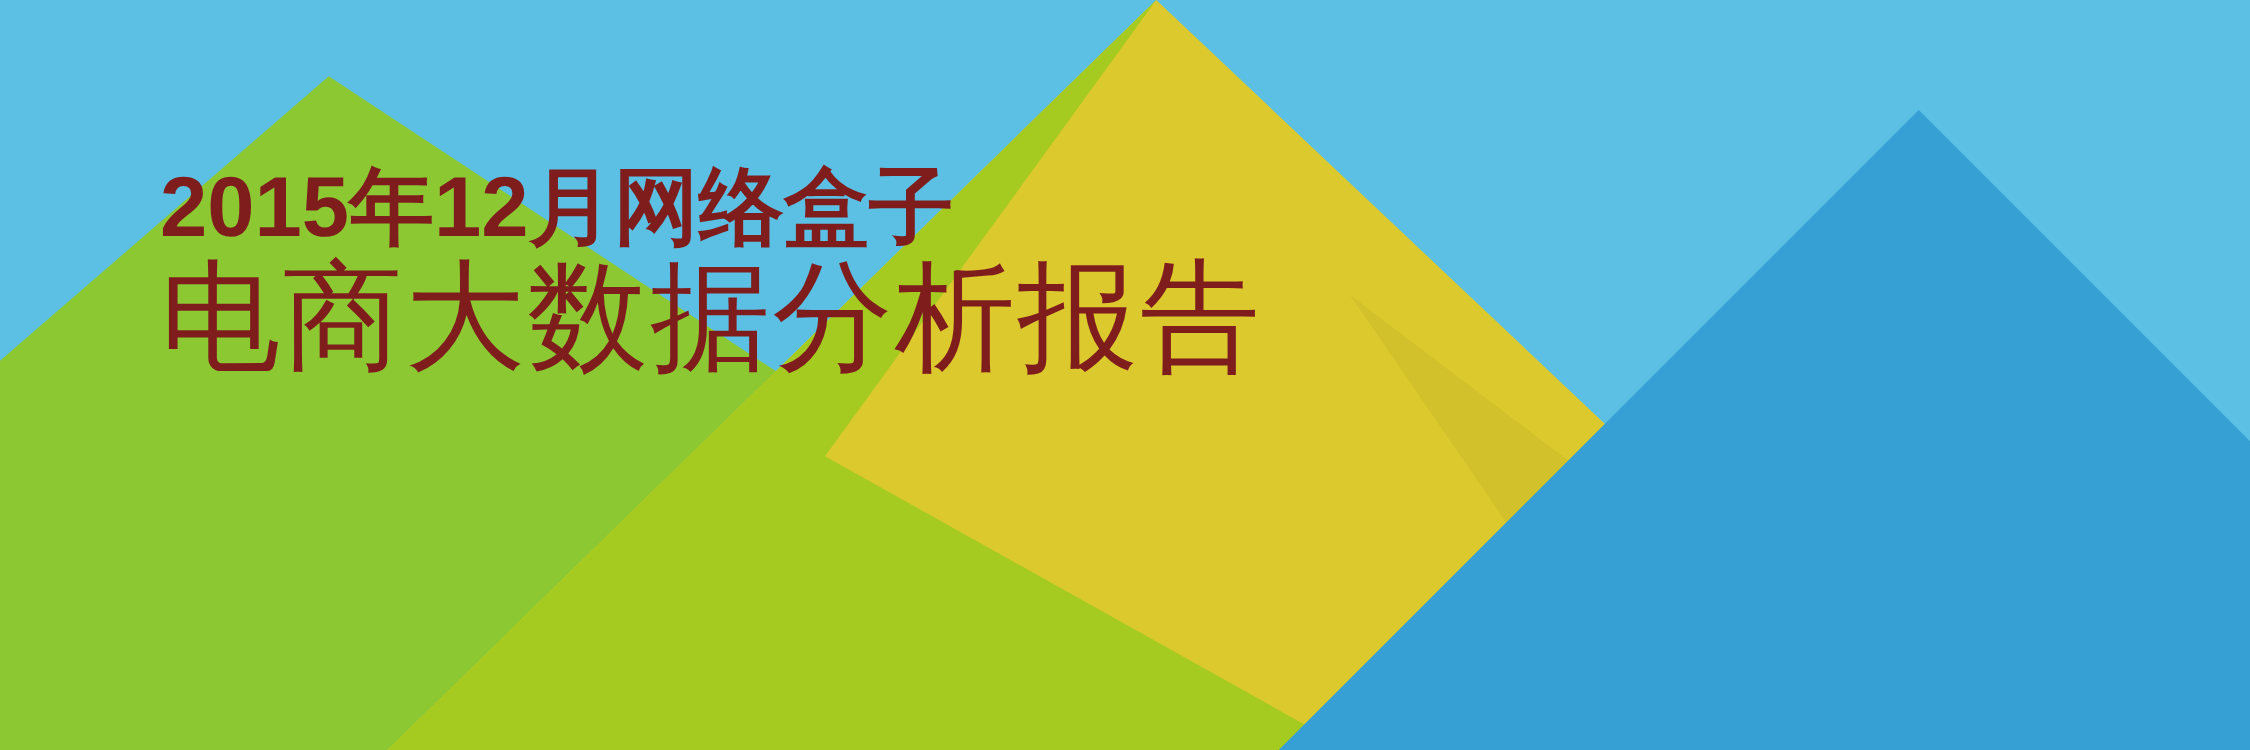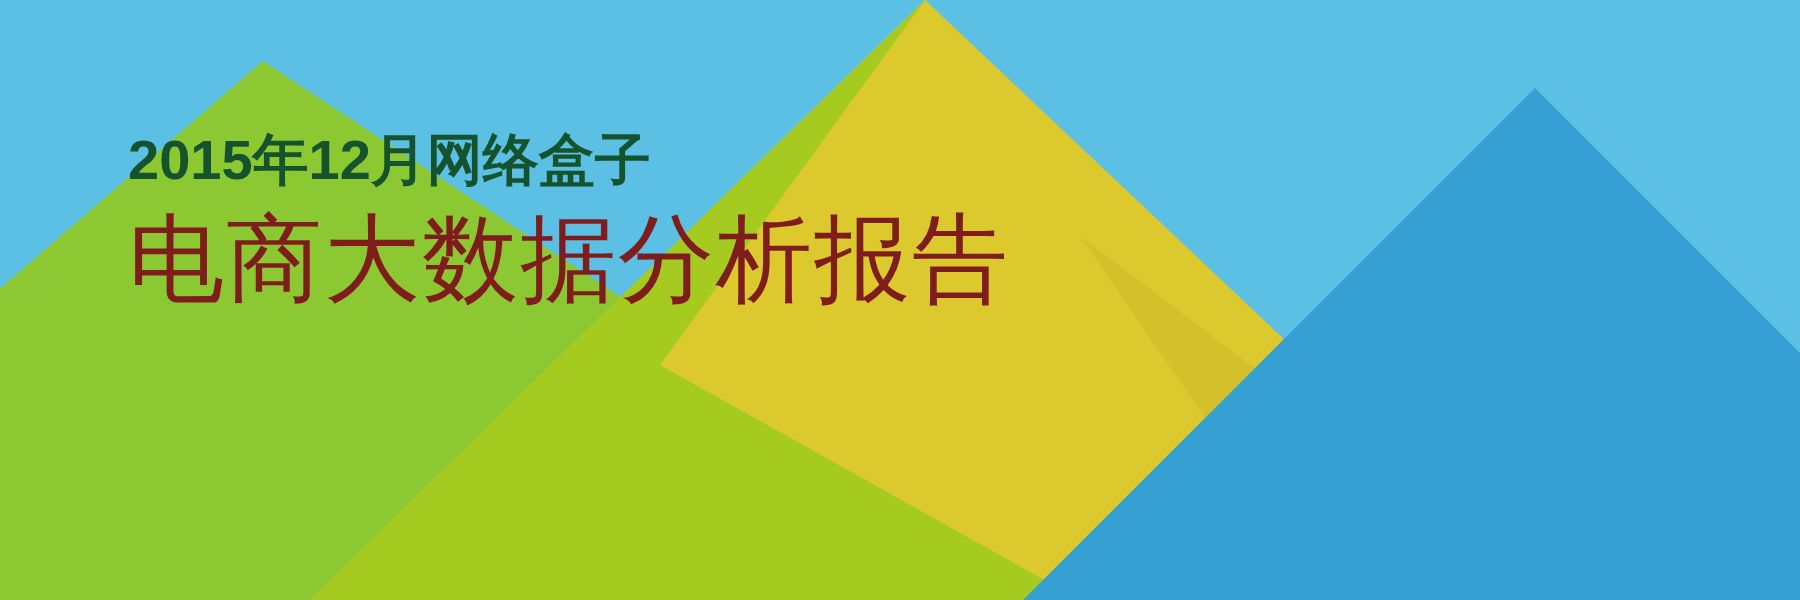--- a/index.html
+++ b/index.html
@@ -24,26 +24,26 @@
   }
   #title-block {
     position: absolute;
     left: 128px;
     top: 132px;
     z-index: 10;
     line-height: 1;
     user-select: none;
   }
   .title-line1 {
-    font-size: 56px;
+    font-size: 68px;
     font-weight: 700;
-    color: #14532d;
+    color: #7f1d1d;
     letter-spacing: 0px;
     white-space: nowrap;
-    margin: 0 0 23px 0;
+    margin: 0 0 6px 0;
     text-rendering: optimizeLegibility;
   }
   .title-line2 {
     font-size: 96px;
     font-weight: 400;
     color: #7f1d1d;
     letter-spacing: 2px;
     white-space: nowrap;
     margin: 0;
     text-rendering: optimizeLegibility;

